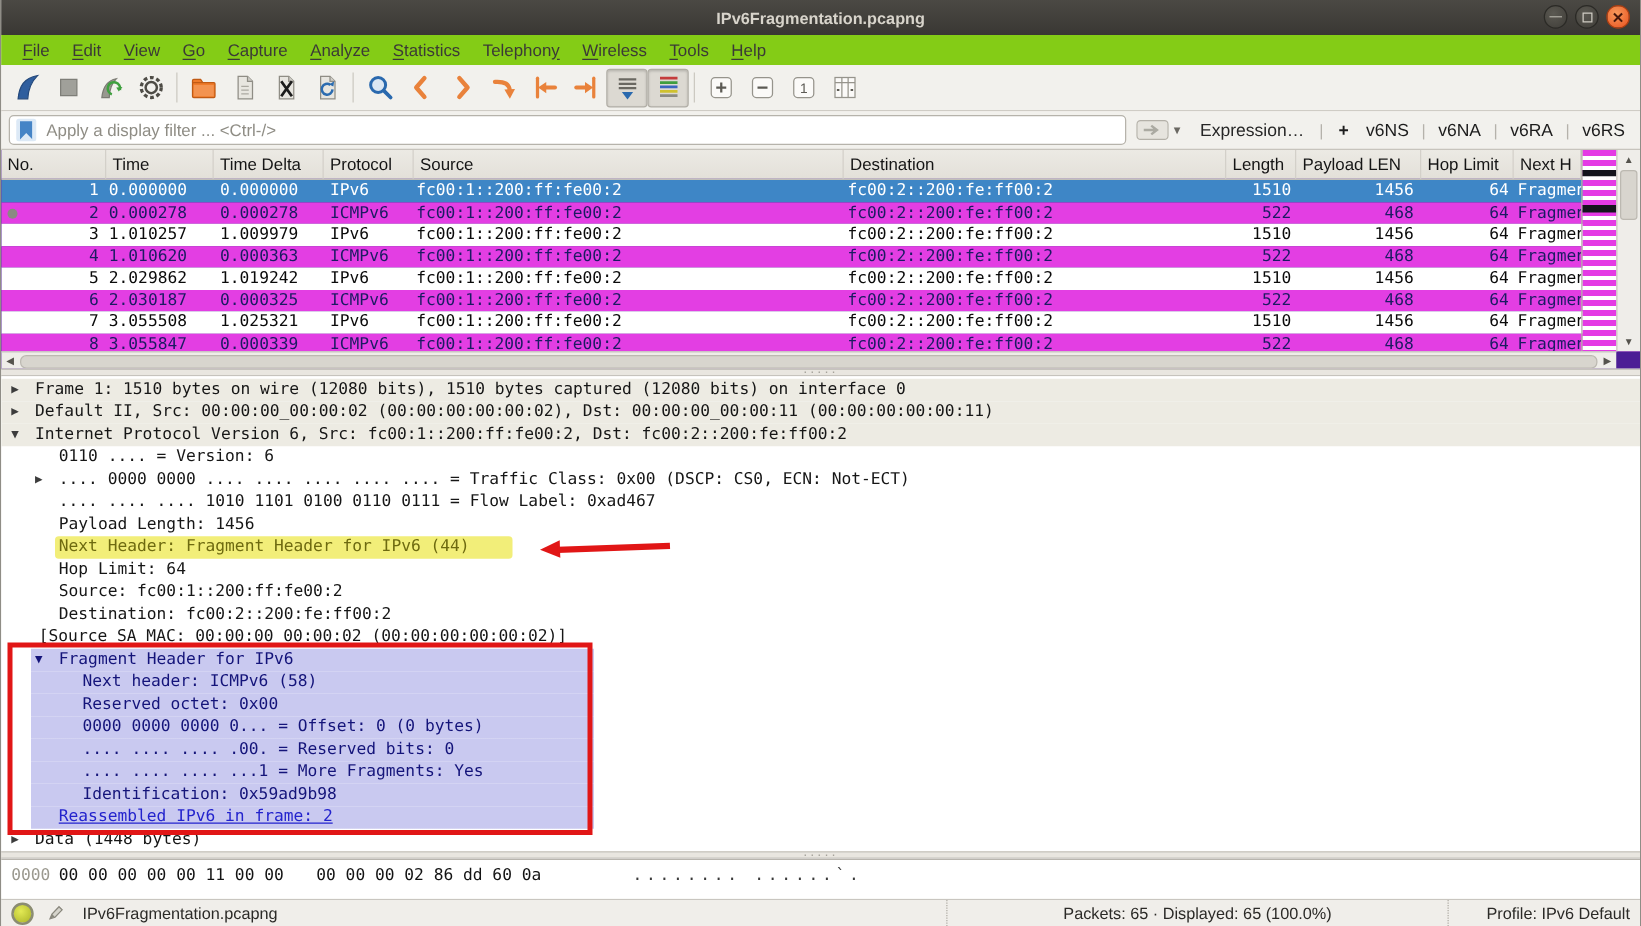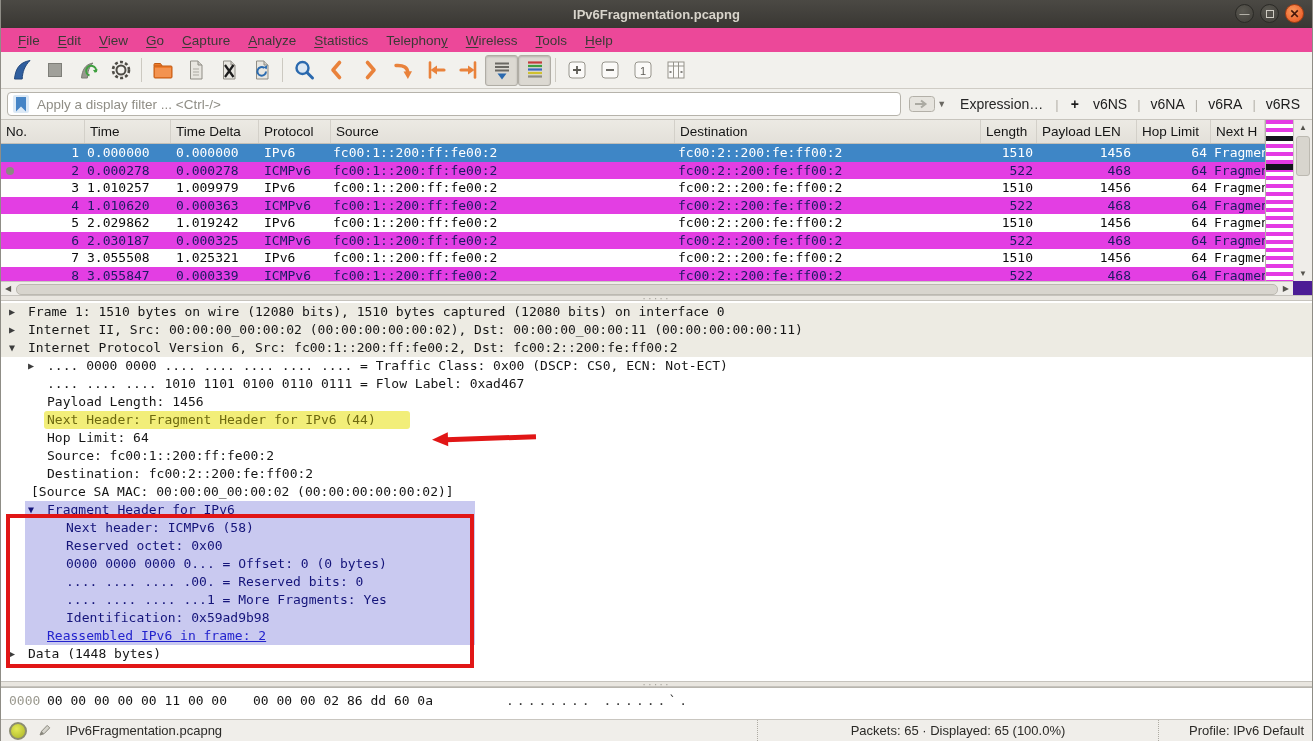--- a/index.html
+++ b/index.html
@@ -11,21 +11,21 @@
   .titlebar{height:28px;flex:0 0 28px;background:linear-gradient(#4b4944,#393733);display:flex;align-items:center;justify-content:center;position:relative;}
   .title-text{color:#d8d4cb;font-weight:bold;font-size:13px;}
   .winbtns{position:absolute;right:8px;top:4px;display:flex;gap:6px;}
   .winbtn{width:19px;height:19px;border-radius:50%;background:radial-gradient(circle at 40% 35%,#5b5952,#3f3d38);
           border:1px solid #2b2a26;color:#cfccc3;display:flex;align-items:center;justify-content:center;
           font-size:10px;line-height:1;box-sizing:border-box;}
   .winbtn .sq{width:6px;height:6px;border:1px solid #cfccc3;}
   .winbtn.close{background:radial-gradient(circle at 40% 35%,#f89a5c,#e8501d);border-color:#a93e12;color:#47170a;font-weight:bold;font-size:12px;}
 
   
-  .menubar{height:24px;flex:0 0 24px;background:#ec4899;display:flex;align-items:center;padding-left:8px;}
+  .menubar{height:24px;flex:0 0 24px;background:#84cc16;display:flex;align-items:center;padding-left:8px;}
   .menu-item{padding:3px 9px;font-size:13.5px;color:#3b3a36;white-space:nowrap;}
   .menu-item u{text-underline-offset:2px;}
 
   
   .toolbar{height:36px;flex:0 0 36px;background:#f2f1ed;border-bottom:1px solid #cfccc5;display:flex;align-items:center;padding:0 4px;}
   .tbtn{width:31px;height:29px;display:flex;align-items:center;justify-content:center;border-radius:3px;border:1px solid transparent;}
   .tbtn.pressed{background:#dcd9d2;border:1px solid #b0ada5;box-shadow:inset 0 1px 2px rgba(0,0,0,.18);}
   .tsep{width:1px;height:24px;background:#ccc9c1;margin:0 4px;}
 
   
@@ -425,22 +425,23 @@
       <span class="dots">·····</span>
     </div>
 
   <div class="details">
     <div class="redbox"></div>
     <div class="redarrow">
       <span class="head"></span>
       <span class="body"></span>
     </div>
   <div class="dline beige" style="padding-left: 8px;"><span class="exp">▶</span><span>Frame 1: 1510 bytes on wire (12080 bits), 1510 bytes captured (12080 bits) on interface 0</span></div>
-      <div class="dline beige" style="padding-left: 8px;"><span class="exp">▶</span><span>Internet II, Src: 00:00:00_00:00:02 (00:00:00:00:00:02), Dst: 00:00:00_00:00:11 (00:00:00:00:00:11)</span></div>
+      <div class="dline beige" style="padding-left: 8px;"><span class="exp">▶</span><span>Default II, Src: 00:00:00_00:00:02 (00:00:00:00:00:02), Dst: 00:00:00_00:00:11 (00:00:00:00:00:11)</span></div>
       <div class="dline beige" style="padding-left: 8px;"><span class="exp">▼</span><span>Internet Protocol Version 6, Src: fc00:1::200:ff:fe00:2, Dst: fc00:2::200:fe:ff00:2</span></div>
+      <div class="dline" style="padding-left: 27px;"><span class="exp"></span><span>0110 .... = Version: 6</span></div>
       <div class="dline" style="padding-left: 27px;"><span class="exp">▶</span><span>.... 0000 0000 .... .... .... .... .... = Traffic Class: 0x00 (DSCP: CS0, ECN: Not-ECT)</span></div>
       <div class="dline" style="padding-left: 27px;"><span class="exp"></span><span>.... .... .... 1010 1101 0100 0110 0111 = Flow Label: 0xad467</span></div>
       <div class="dline" style="padding-left: 27px;"><span class="exp"></span><span>Payload Length: 1456</span></div>
       <div class="dline" style="padding-left: 27px;"><span class="exp"></span><span class="hl">Next Header: Fragment Header for IPv6 (44)</span></div>
       <div class="dline" style="padding-left: 27px;"><span class="exp"></span><span>Hop Limit: 64</span></div>
       <div class="dline" style="padding-left: 27px;"><span class="exp"></span><span>Source: fc00:1::200:ff:fe00:2</span></div>
       <div class="dline" style="padding-left: 27px;"><span class="exp"></span><span>Destination: fc00:2::200:fe:ff00:2</span></div>
       <div class="dline" style="padding-left: 11px;"><span class="exp"></span><span>[Source SA MAC: 00:00:00_00:00:02 (00:00:00:00:00:02)]</span></div>
       <div class="dline sel" style="padding-left: 27px;"><span class="exp">▼</span><span>Fragment Header for IPv6</span></div>
       <div class="dline sel" style="padding-left: 46px;"><span class="exp"></span><span>Next header: ICMPv6 (58)</span></div>

